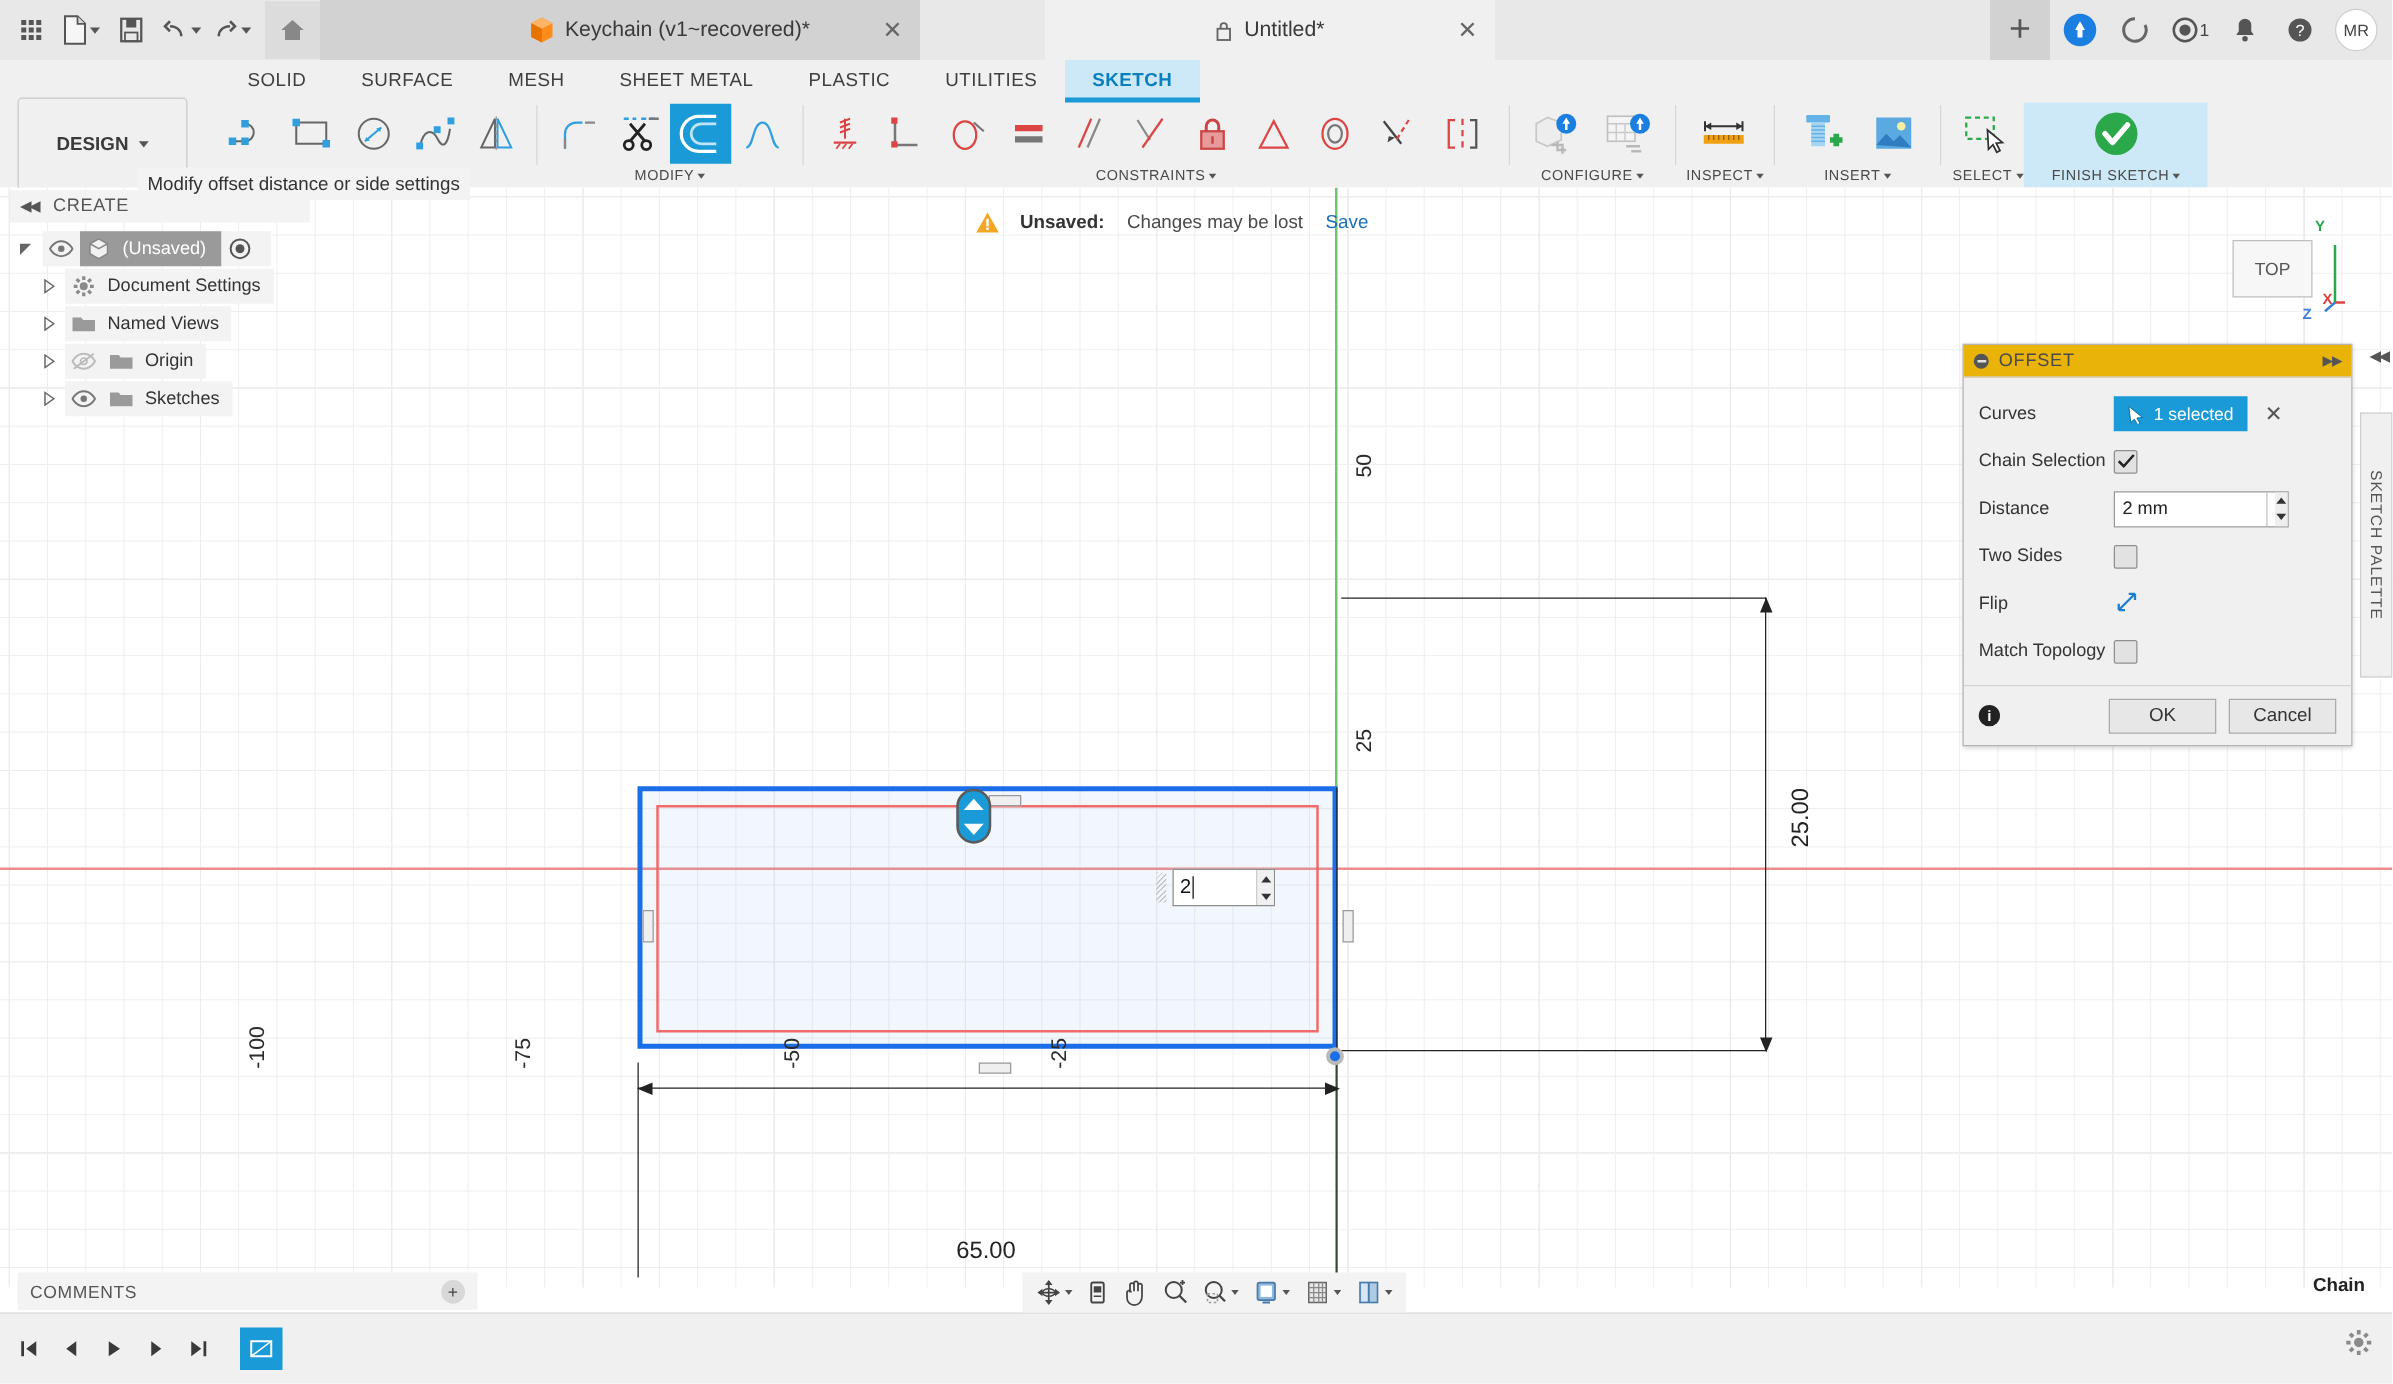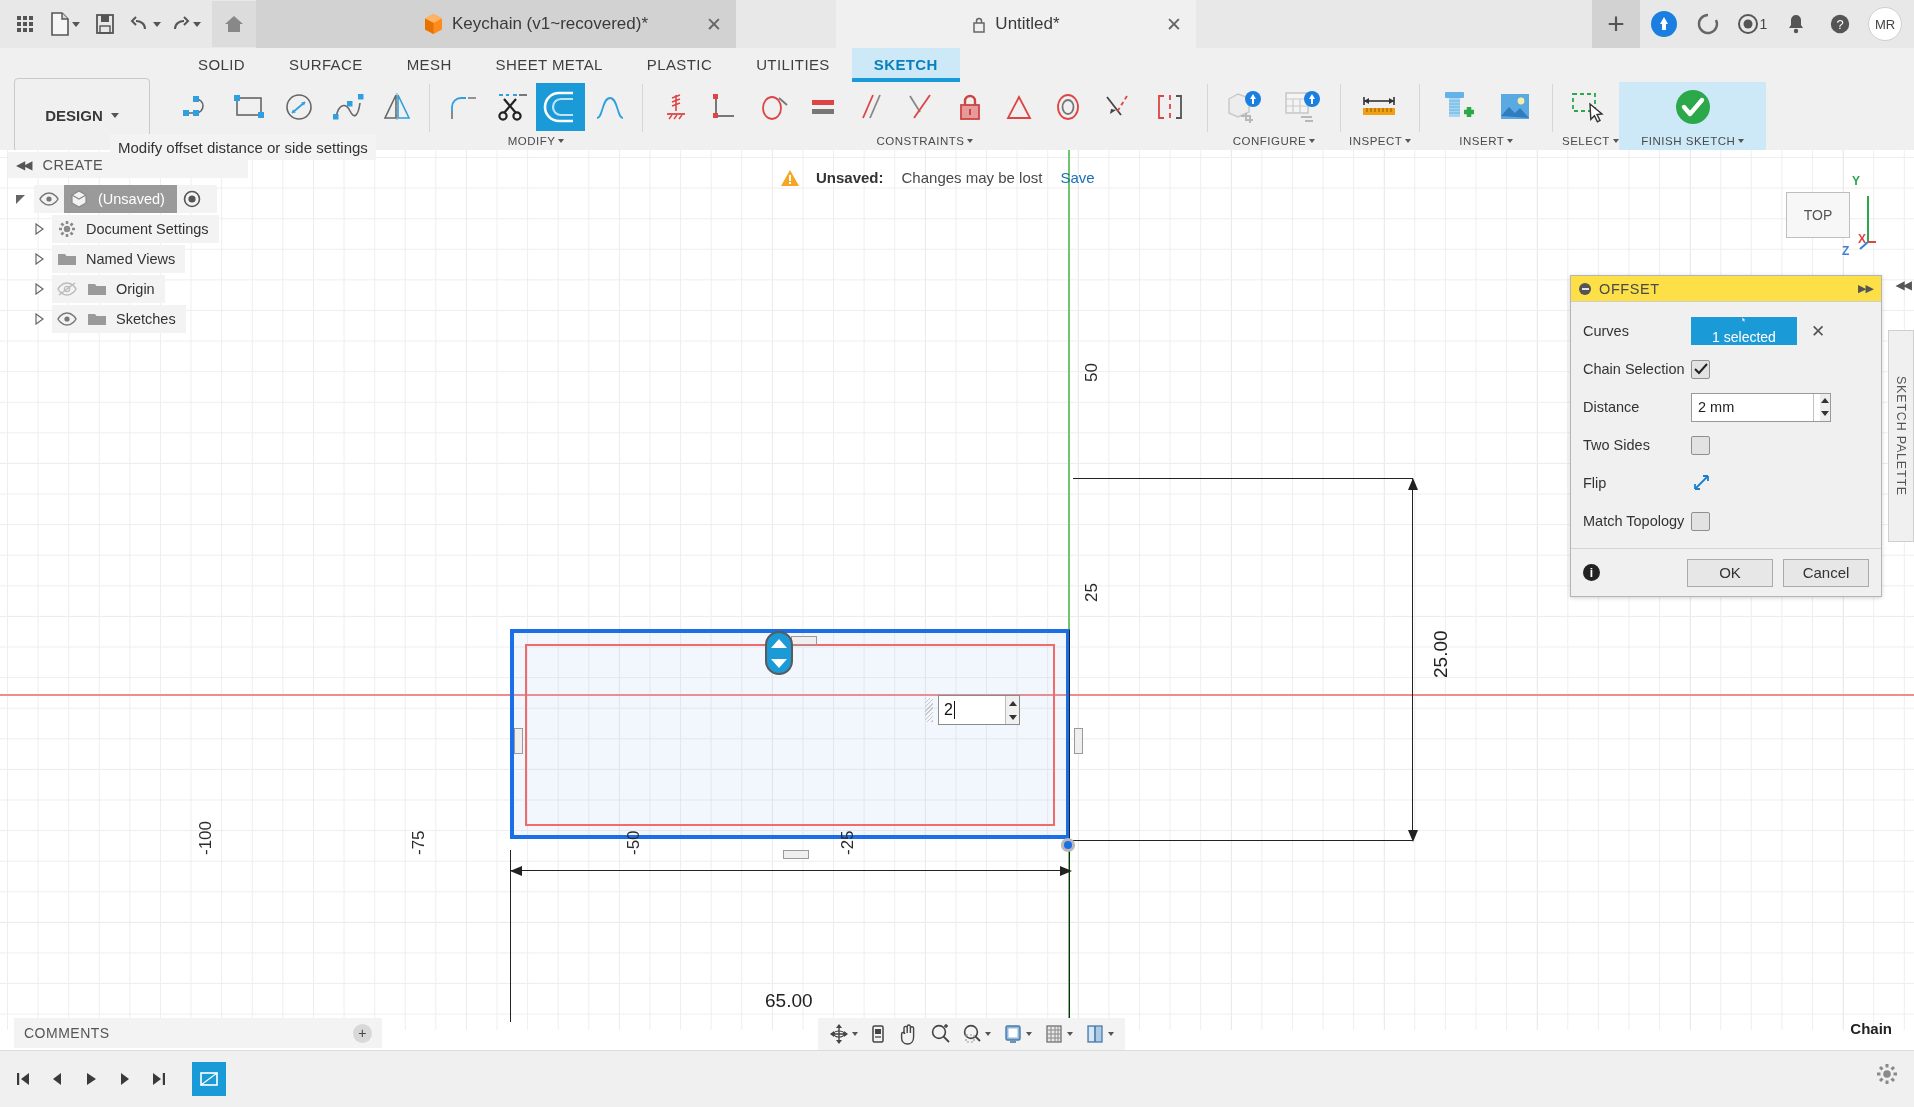--- a/index.html
+++ b/index.html
@@ -191,33 +191,33 @@
   .dimtxt { position:absolute; font-size:19px; color:#222; }
   .axlabel { position:absolute; font-size:17px; color:#2b2b2b; transform:rotate(-90deg); transform-origin:left top; white-space:nowrap;}
 
   
   .dialog {
     position:absolute; left:1570px; top:275px; width:312px; background:#f0f0f0;
     border:1px solid #b5b5b5; z-index:40; font-size:14.5px; color:#333;
     box-shadow:0 1px 4px rgba(0,0,0,.18);
   }
   .dlg-head {
-    height:26px; background:#fde047; display:flex; align-items:center; padding:0 8px; gap:8px;
+    height:26px; background:#eab308; display:flex; align-items:center; padding:0 8px; gap:8px;
     border-bottom:1px solid #cfcfcf;
   }
   .dlg-title { font-size:14.5px; color:#4a4a4a; letter-spacing:.6px;}
   .dlg-collapse { width:12px;height:12px;border-radius:50%;background:#555;position:relative;}
   .dlg-collapse:after{content:"";position:absolute;left:2.5px;top:5px;width:7px;height:2px;background:#e3e3e3;}
   .dlg-expand { margin-left:auto; color:#555; font-size:11px; letter-spacing:-1px; cursor:pointer;}
   .dlg-body { padding:10px 12px 8px 12px; }
   .drow { display:flex; align-items:center; height:38px; }
   .dlabel { width:108px; font-size:14.5px; color:#333;}
   .sel-btn {
     background:#1a9ad6; color:#fff; height:28px; min-width:106px; display:flex; align-items:center; gap:7px;
-    padding:0 11px; font-size:14px; cursor:pointer;flex-direction:column;
+    padding:0 11px; font-size:14px; cursor:pointer;
   }
   .x-btn { margin-left:14px; color:#555; font-size:17px; cursor:pointer;}
   .chk {
     width:19px;height:19px;background:#e2e2e2;border:1px solid #8f8f8f;border-radius:2px;
     display:flex;align-items:center;justify-content:center; cursor:pointer;
   }
   .dfield {
     width:140px; height:29px; background:#fff; border:1px solid #999; display:flex; align-items:center;
   }
   .dfield span { padding-left:6px; font-size:14.5px; color:#222;}

